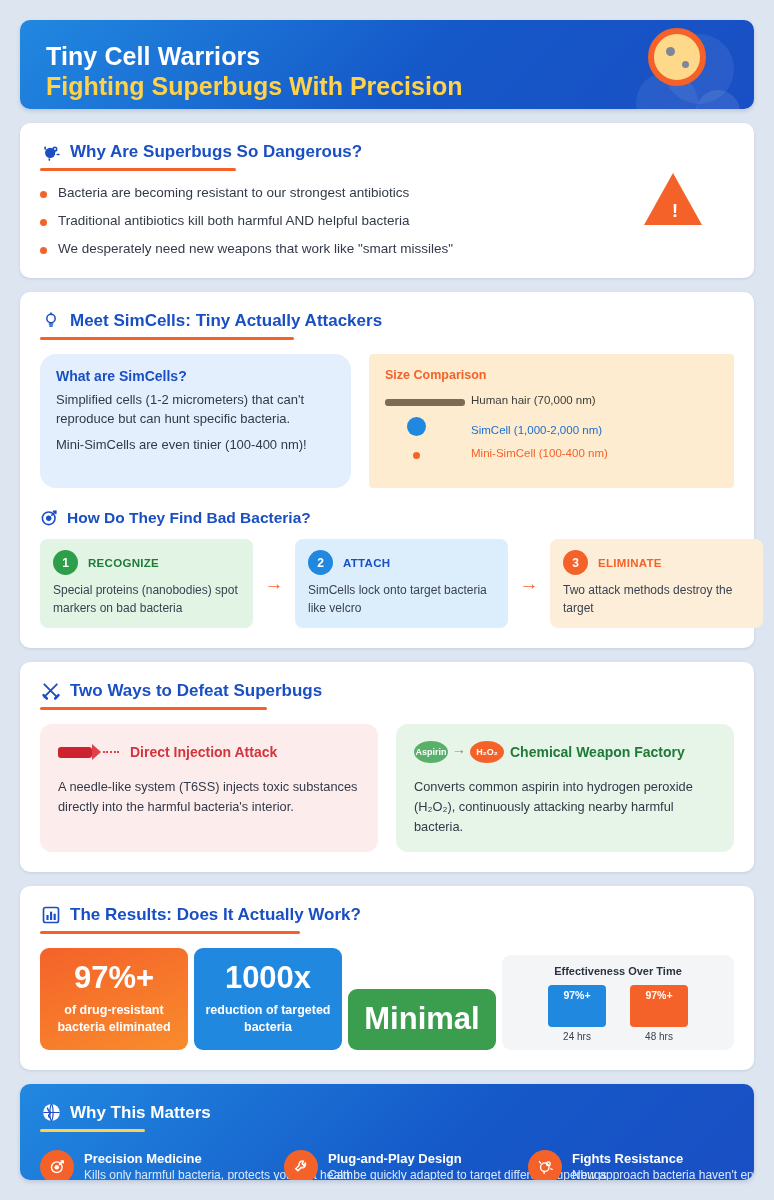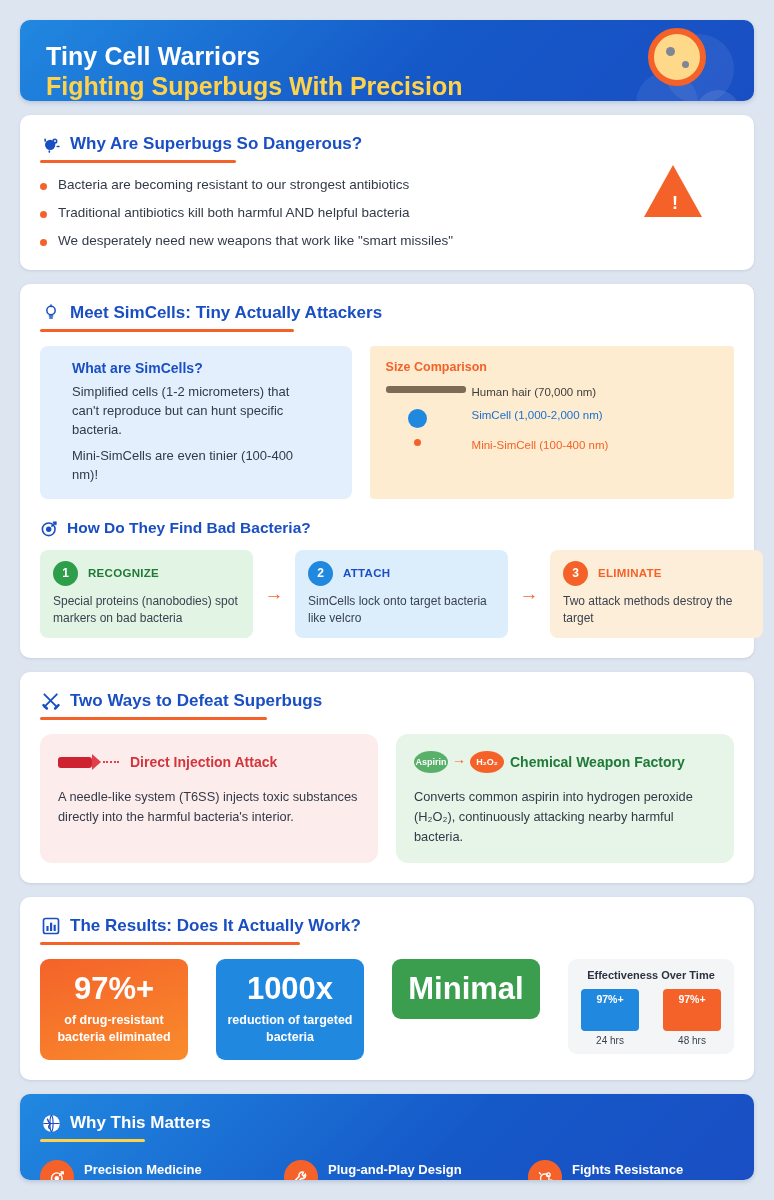--- a/index.html
+++ b/index.html
@@ -44,27 +44,27 @@
   .bullet { display: flex; align-items: flex-start; gap: 11px; margin-bottom: 13px; }
   .bullet:last-child { margin-bottom: 2px; }
   .dot { width: 7px; height: 7px; border-radius: 50%; background: #f4622a; margin-top: 6px; flex: 0 0 auto; }
   .bullet span.txt { font-size: 13.5px; color: #323a48; }
   .warn-tri { position: absolute; right: 52px; top: 50px; width: 0; height: 0;
     border-left: 29px solid transparent; border-right: 29px solid transparent; border-bottom: 52px solid #f4622a; }
   .warn-bang { position: absolute; right: 76px; top: 78px; color: #fff; font-size: 18px; font-weight: bold; }
 
   
   .two-col { display: flex; gap: 18px; margin-top: 14px; }
-  .box-blue { background: #e3effc; border-radius: 8px; padding: 14px 32px; flex: 1 1 46%; }
+  .box-blue { background: #e3effc; border-radius: 16px; padding: 14px 16px; flex: 1 1 46%; }
   .box-blue h4 { color: #1a4fc4; font-size: 14px; font-weight: bold; margin-bottom: 7px; }
   .box-blue p { font-size: 13px; color: #323a48; line-height: 1.45; margin-bottom: 7px; }
   .box-blue p:last-child { margin-bottom: 0; }
   .box-peach { background: #fdeccf; border-radius: 4px; padding: 14px 16px; flex: 1 1 54%; }
   .box-peach h4 { color: #f4622a; font-size: 12.5px; font-weight: bold; margin-bottom: 12px; }
-  .size-row { display: flex; align-items: flex-start; margin-bottom: 11px; }
+  .size-row { display: flex; align-items: flex-end; margin-bottom: 11px; }
   .size-row:last-child { margin-bottom: 15px; }
   .swatch-wrap { width: 86px; display: flex; align-items: center; }
   .bar-hair { width: 80px; height: 7px; background: #7f6a56; border-radius: 3px; }
   .dot-sim { width: 19px; height: 19px; border-radius: 50%; background: #2188e0; margin-left: 22px; }
   .dot-mini { width: 7px; height: 7px; border-radius: 50%; background: #f4622a; margin-left: 28px; }
   .size-lbl { font-size: 11.5px; }
   .lbl-hair { color: #3d3d3d; }
   .lbl-sim  { color: #1a6fd1; }
   .lbl-mini { color: #f4622a; }
 
@@ -102,21 +102,21 @@
   .syringe .tip  { position: absolute; left: 34px; top: -1px; width: 0; height: 0;
                    border-top: 8px solid transparent; border-bottom: 8px solid transparent; border-left: 9px solid #e0404a; }
   .syringe .nee  { position: absolute; left: 45px; top: 6px; width: 16px; border-top: 2px dotted #e0404a; }
   .chem { display: flex; align-items: flex-start; gap: 4px; flex: 0 0 auto; margin-right: -4px; }
   .pill { border-radius: 50%; color: #fff; font-size: 9px; font-weight: bold; display: flex; align-items: center; justify-content: center; }
   .pill.aspirin { width: 34px; height: 22px; background: #58b06a; }
   .pill.h2o2   { width: 34px; height: 22px; background: #f4622a; }
   .chem .ar { color: #f4622a; font-size: 14px; }
 
   
-  .stats { display: flex; gap: 28px; margin-top: 14px; align-items: flex-start; }
+  .stats { display: flex; gap: 6px; margin-top: 14px; align-items: flex-end; }
   .stat { border-radius: 9px; padding: 14px 10px; text-align: center; width: 148px; flex: 0 0 auto;
           display: flex; flex-direction: column; justify-content: center; }
   .stat.o { background: linear-gradient(160deg,#f4622a 0%,#f98c2c 100%); }
   .stat.b { background: #2188e0; }
   .stat.g { background: #3a9e4e; }
   .stat .big { color: #fff; font-size: 31px; font-weight: bold; line-height: 1.05; }
   .stat .sub { color: #fff; font-size: 12.5px; font-weight: bold; line-height: 1.35; margin-top: 7px; }
   .minichart { background: #f4f5f7; border-radius: 9px; flex: 1 1 auto; padding: 10px 12px 8px 12px; }
   .mc-title { text-align: center; font-size: 11px; font-weight: bold; color: #2c3340; margin-bottom: 8px; }
   .mc-bars { display: flex; justify-content: center; gap: 24px; align-items: flex-end; }

